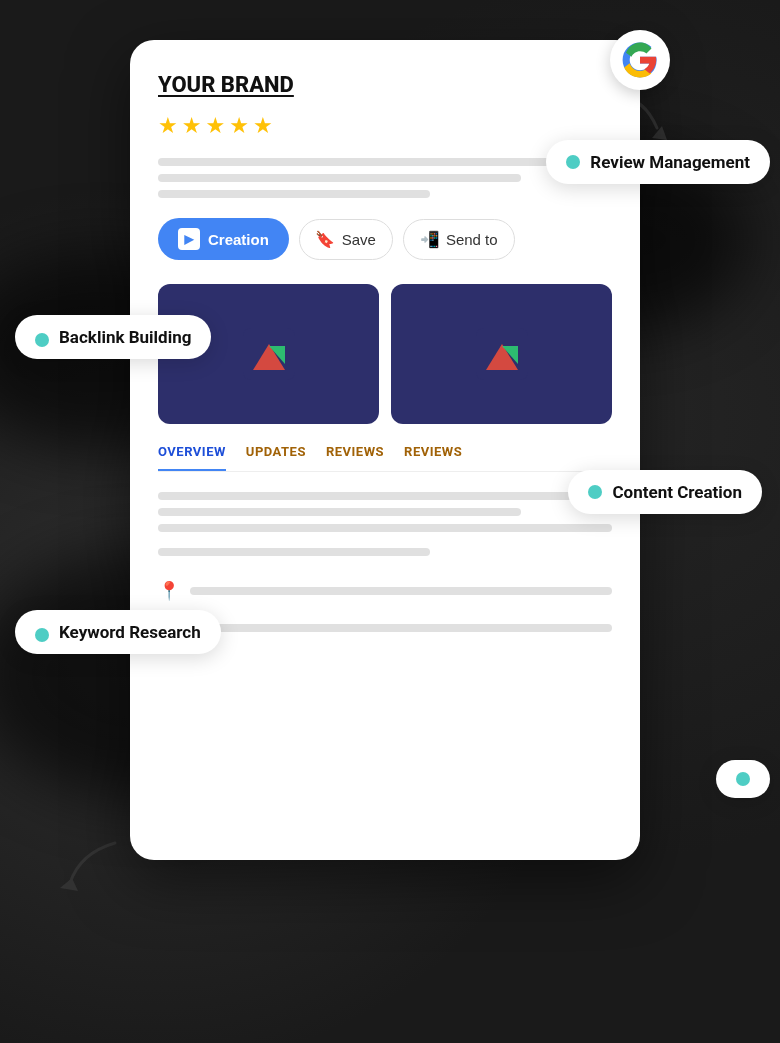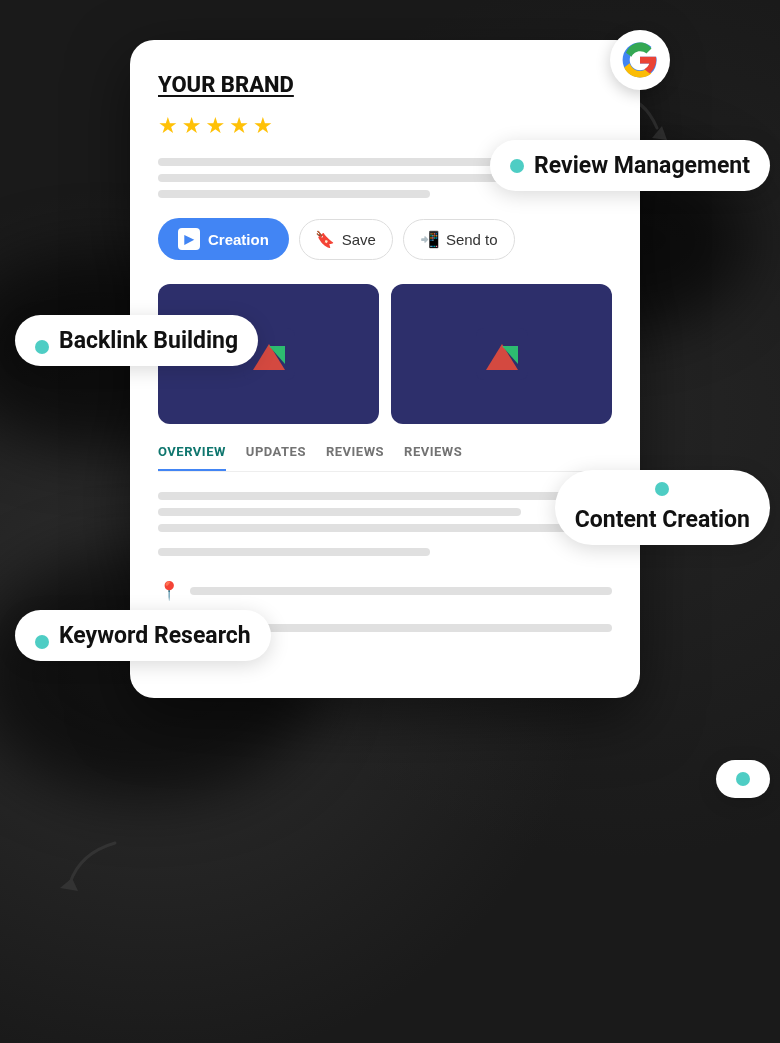--- a/index.html
+++ b/index.html
@@ -29,21 +29,21 @@
     .ink-blot-1 { width: 300px; height: 200px; top: 250px; left: -50px; }
     .ink-blot-2 { width: 350px; height: 250px; top: 550px; left: -30px; }
     .ink-blot-3 { width: 250px; height: 180px; top: 150px; right: 30px; }
 
     
     .card {
       position: absolute;
       top: 40px;
       left: 130px;
       width: 510px;
-      height: 658px;
+      height: 820px;
       background: #ffffff;
       border-radius: 24px;
       padding: 32px 28px;
       box-shadow: 0 20px 60px rgba(0,0,0,0.5);
       overflow: hidden;
     }
 
     .card-header {
       display: flex;
       justify-content: space-between;
@@ -184,28 +184,28 @@
     .tabs-row {
       display: flex;
       gap: 20px;
       border-bottom: 1.5px solid #eee;
       margin-bottom: 20px;
     }
 
     .tab {
       font-size: 13px;
       font-weight: 700;
-      color: #737373;
+      color: #a16207;
       padding-bottom: 10px;
       letter-spacing: 0.5px;
       cursor: pointer;
     }
 
     .tab.active {
-      color: #0f766e;
+      color: #1d4ed8;
       border-bottom: 2.5px solid #4285F4;
     }
 
     .content-lines {
       margin-bottom: 24px;
     }
 
     .info-row {
       display: flex;
       align-items: center;
@@ -242,41 +242,40 @@
 
     .pill-dot {
       width: 14px;
       height: 14px;
       border-radius: 50%;
       background: #4ecdc4;
       flex-shrink: 0;
     }
 
     .pill-text {
-      font-size: 23px;
+      font-size: 17px;
       font-weight: 700;
       color: #111;
     }
 
     
     .pill-review {
       top: 140px;
       right: 10px;
     }
 
     .pill-backlink {
       top: 315px;
       left: 15px;
       align-items: flex-end;
     }
 
     .pill-content {
       top: 470px;
-      right: 10px;
-      flex-direction: column;
+      right: 18px;
     }
 
     .pill-keyword {
       top: 610px;
       left: 15px;
       align-items: flex-end;
     }
 
     .pill-gbp {
       top: 760px;

